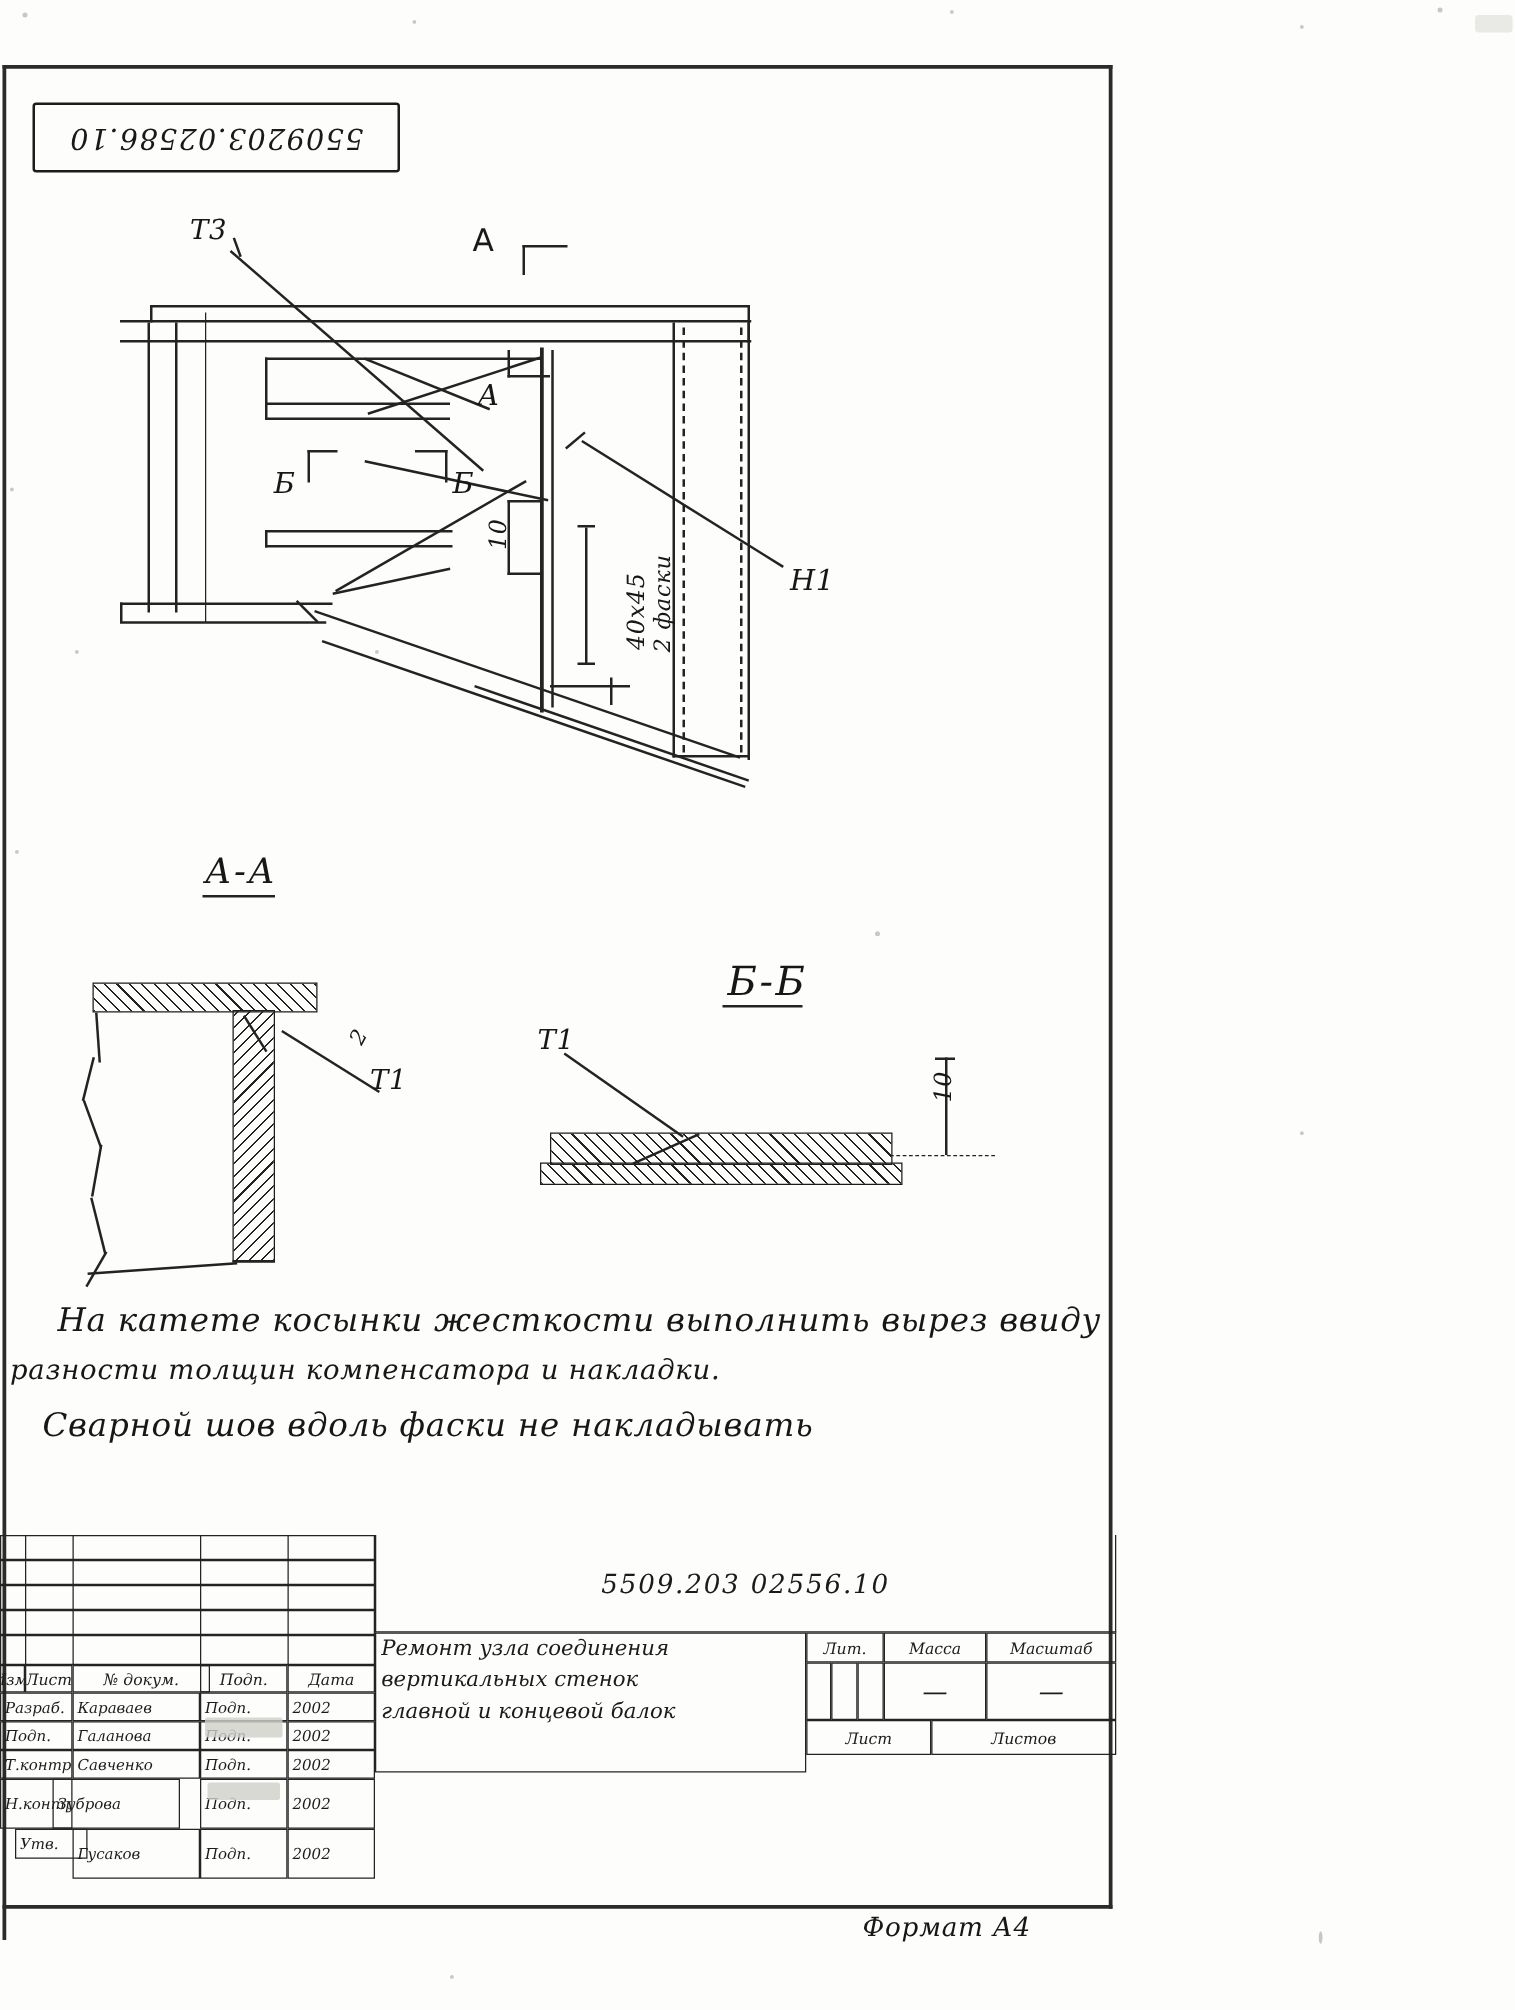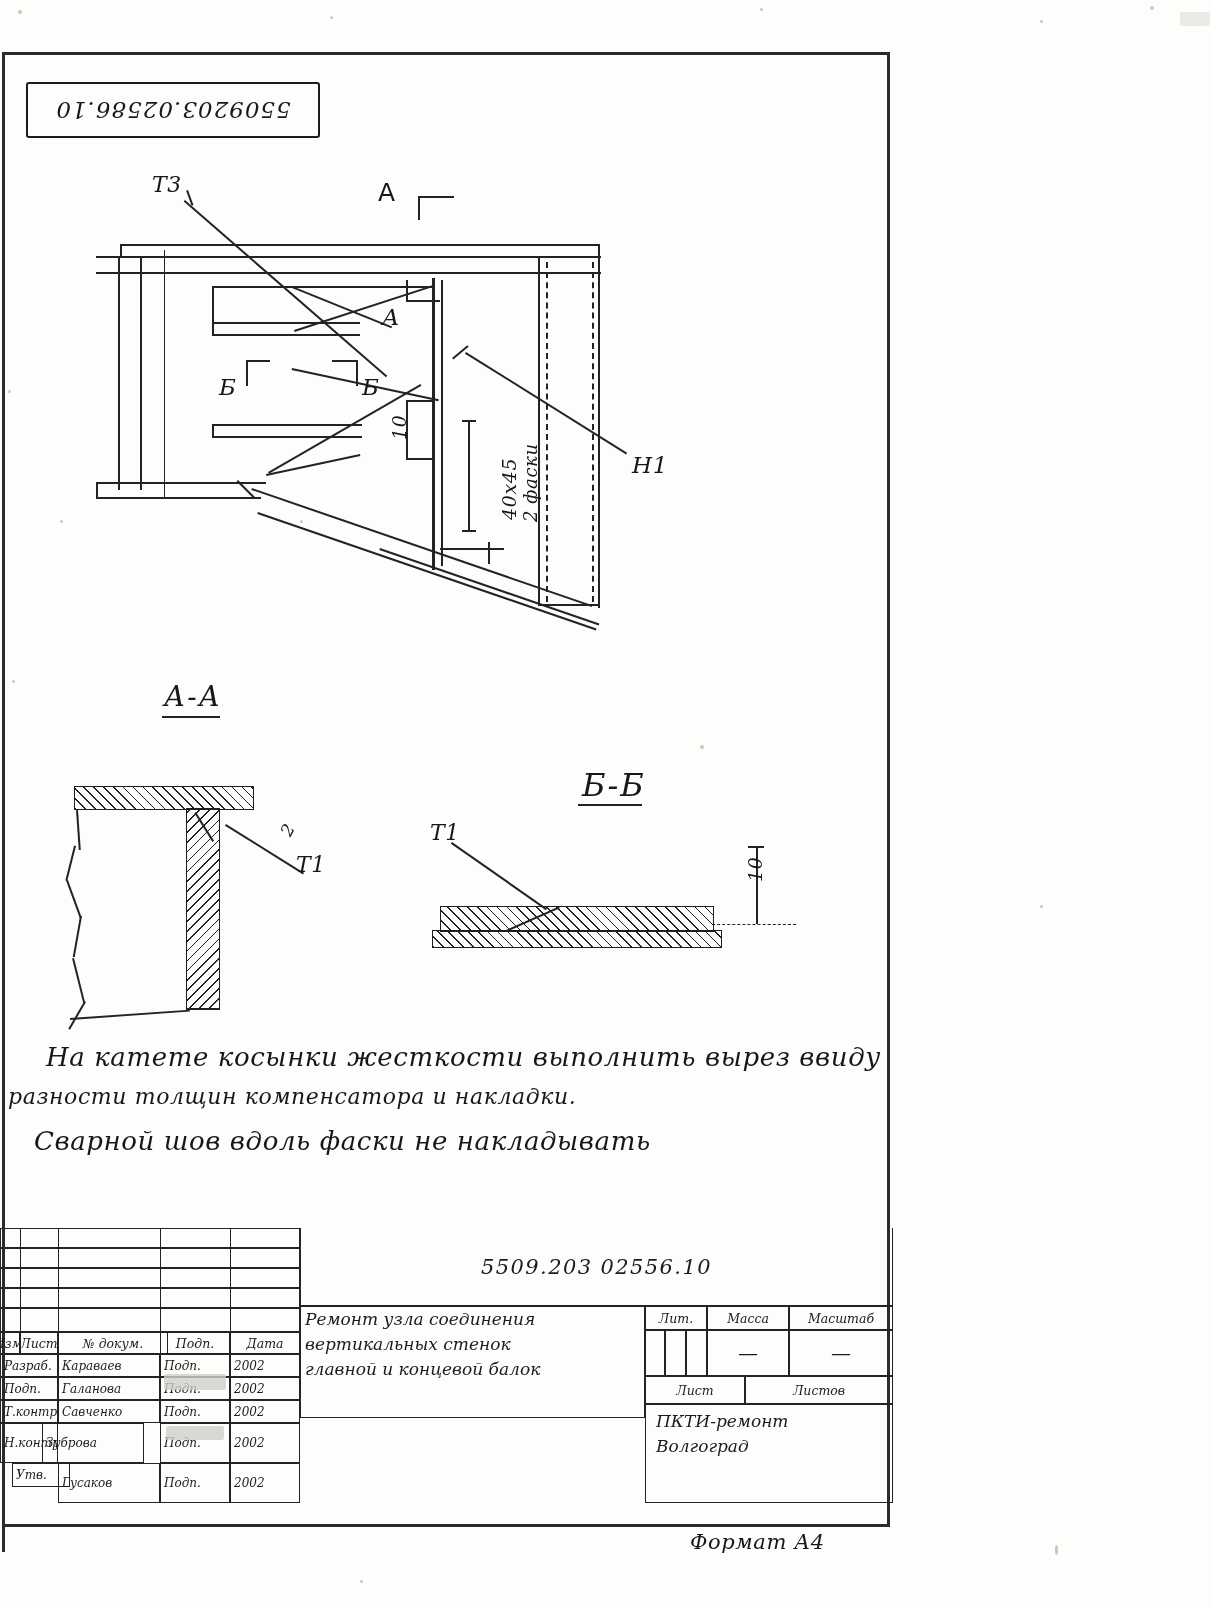--- a/index.html
+++ b/index.html
@@ -354,24 +354,20 @@
 
     <div class="cell" style="left:645px;top:102px;width:20px;height:46px;"></div>
     <div class="cell" style="left:665px;top:102px;width:21px;height:46px;"></div>
     <div class="cell" style="left:686px;top:102px;width:21px;height:46px;"></div>
     <div class="cell" style="left:707px;top:102px;width:82px;height:46px;justify-content:center;padding-left:0;font-size:20px;">—</div>
     <div class="cell" style="left:789px;top:102px;width:104px;height:46px;justify-content:center;padding-left:0;font-size:20px;">—</div>
 
     <div class="cell hdr" style="left:645px;top:148px;width:100px;height:28px;">Лист</div>
     <div class="cell hdr" style="left:745px;top:148px;width:148px;height:28px;">Листов</div>
 
-    <div class="cell" style="left:645px;top:176px;width:248px;height:99px;display:block;padding:4px 6px;">
-      <span class="name" style="font-size:17px;">ПКТИ-ремонт</span>
-      <span class="name" style="font-size:17px;">Волгоград</span>
-    </div>
 
     <div class="smear" style="left:164px;top:146px;width:62px;height:16px;"></div>
     <div class="smear" style="left:166px;top:198px;width:58px;height:14px;"></div>
   </div>
 
   <div class="txt hand" style="left:690px;top:1530px;font-size:21px;">Формат А4</div>
 
 </div>
 
 </body></html>

